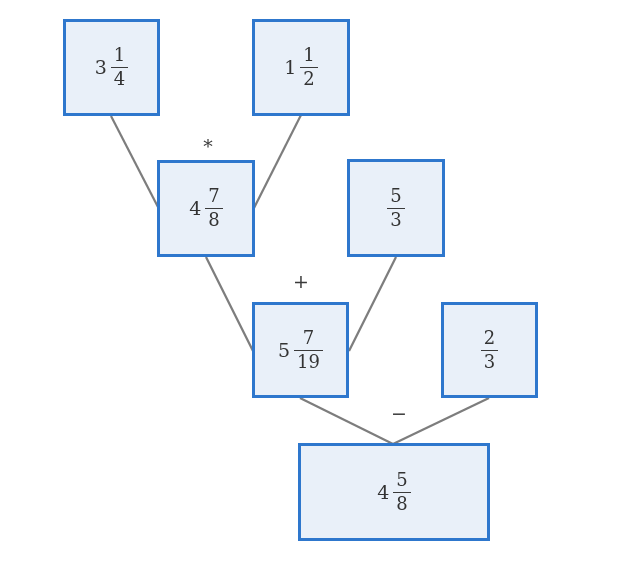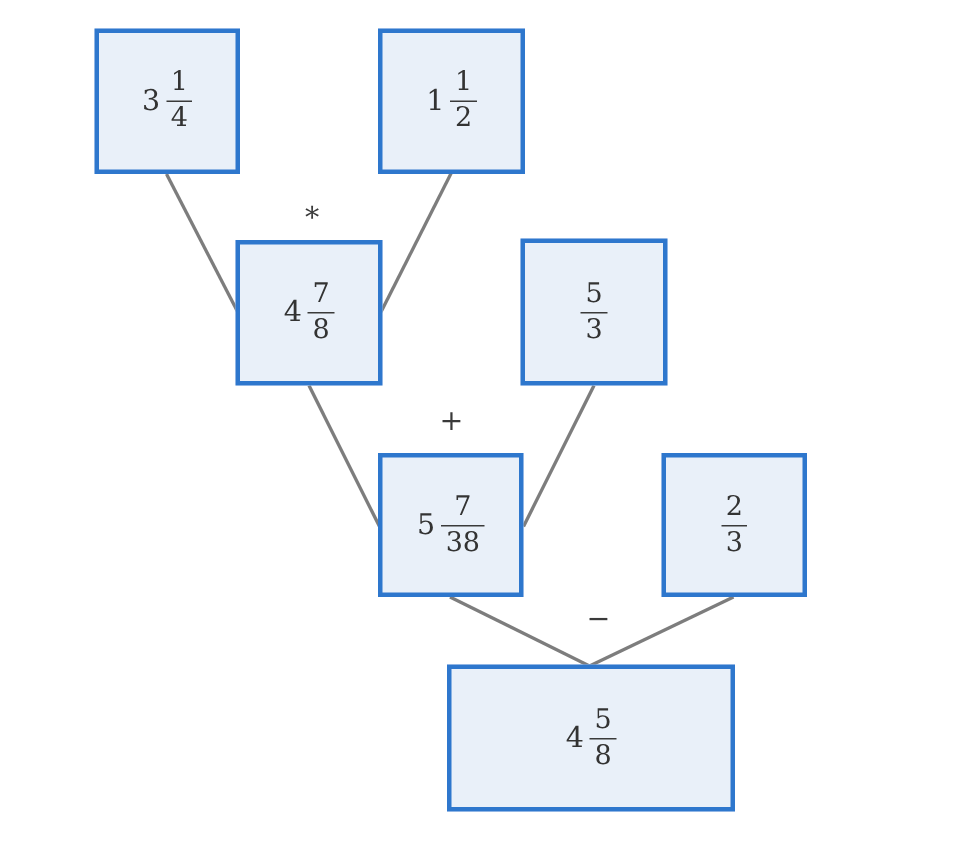--- a/index.html
+++ b/index.html
@@ -123,21 +123,21 @@
         <span class="den">3</span>
       </span>
     </span>
   </div>
 
   <div class="node node-5">
     <span class="mixed">
       <span class="whole">5</span>
       <span class="frac">
         <span class="num">7</span>
-        <span class="den">38</span>
+        <span class="den">19</span>
       </span>
     </span>
   </div>
 
   <div class="node node-6">
     <span class="mixed">
       <span class="whole"></span>
       <span class="frac">
         <span class="num">2</span>
         <span class="den">3</span>

